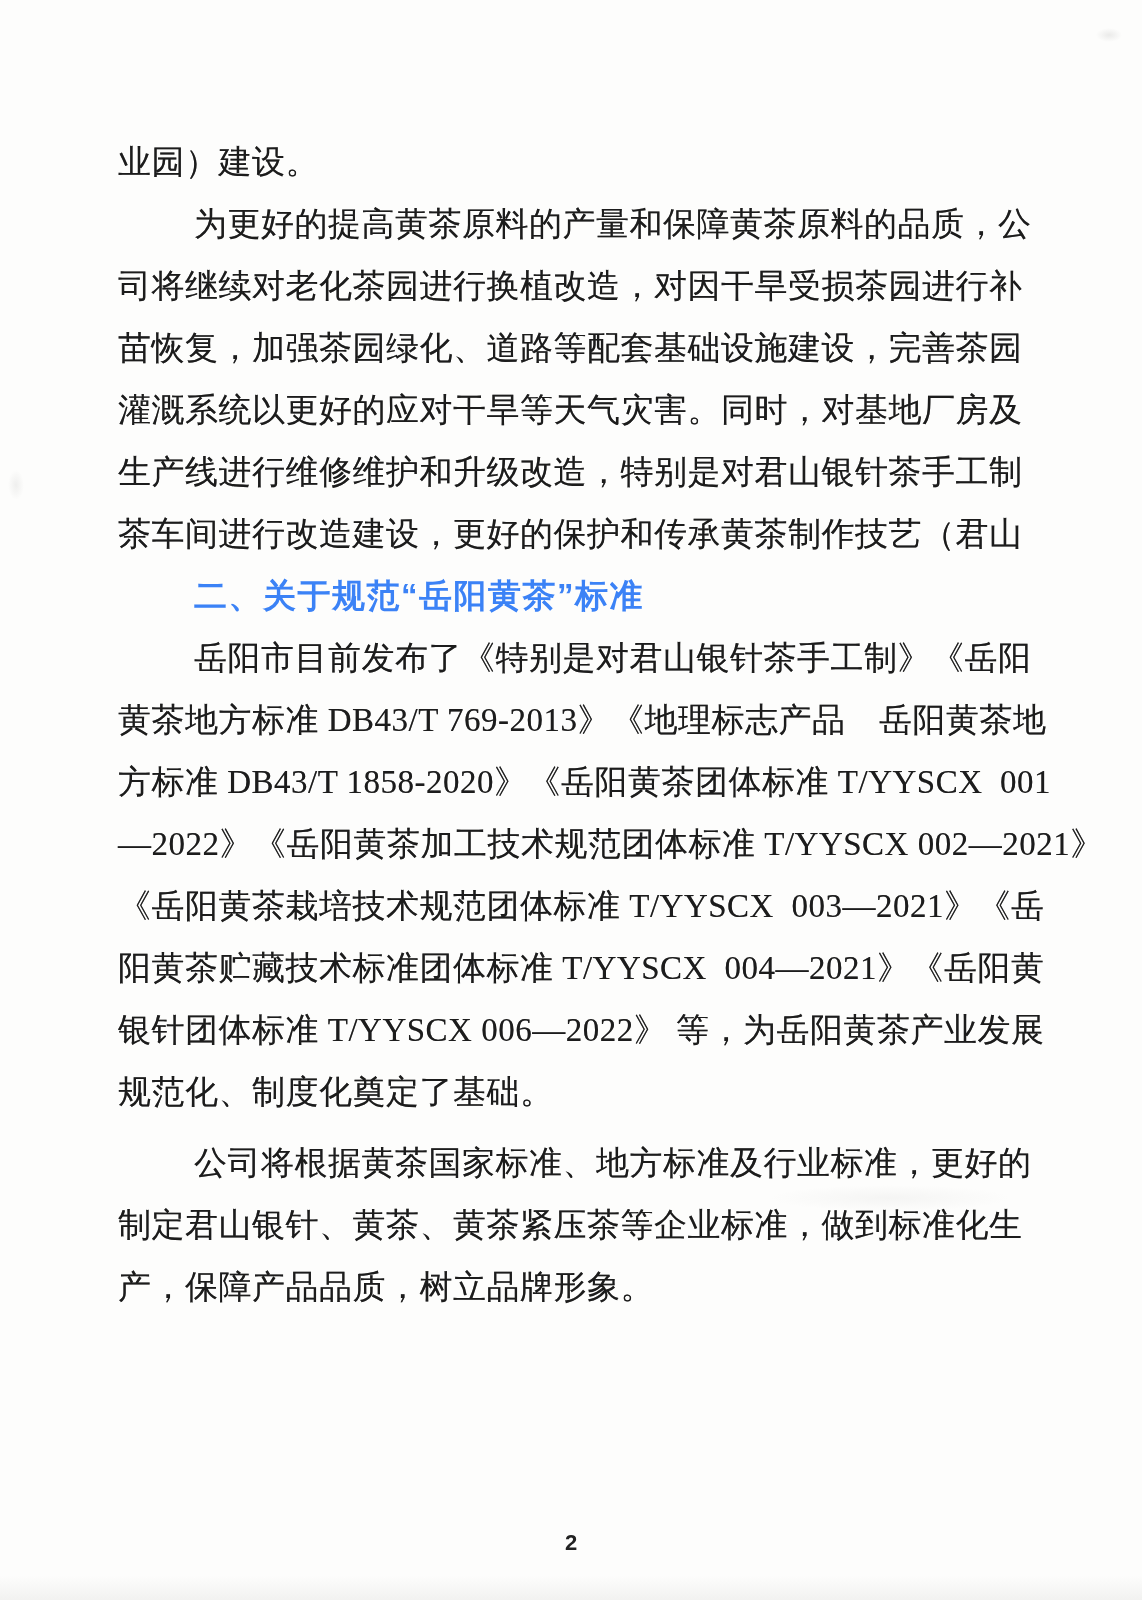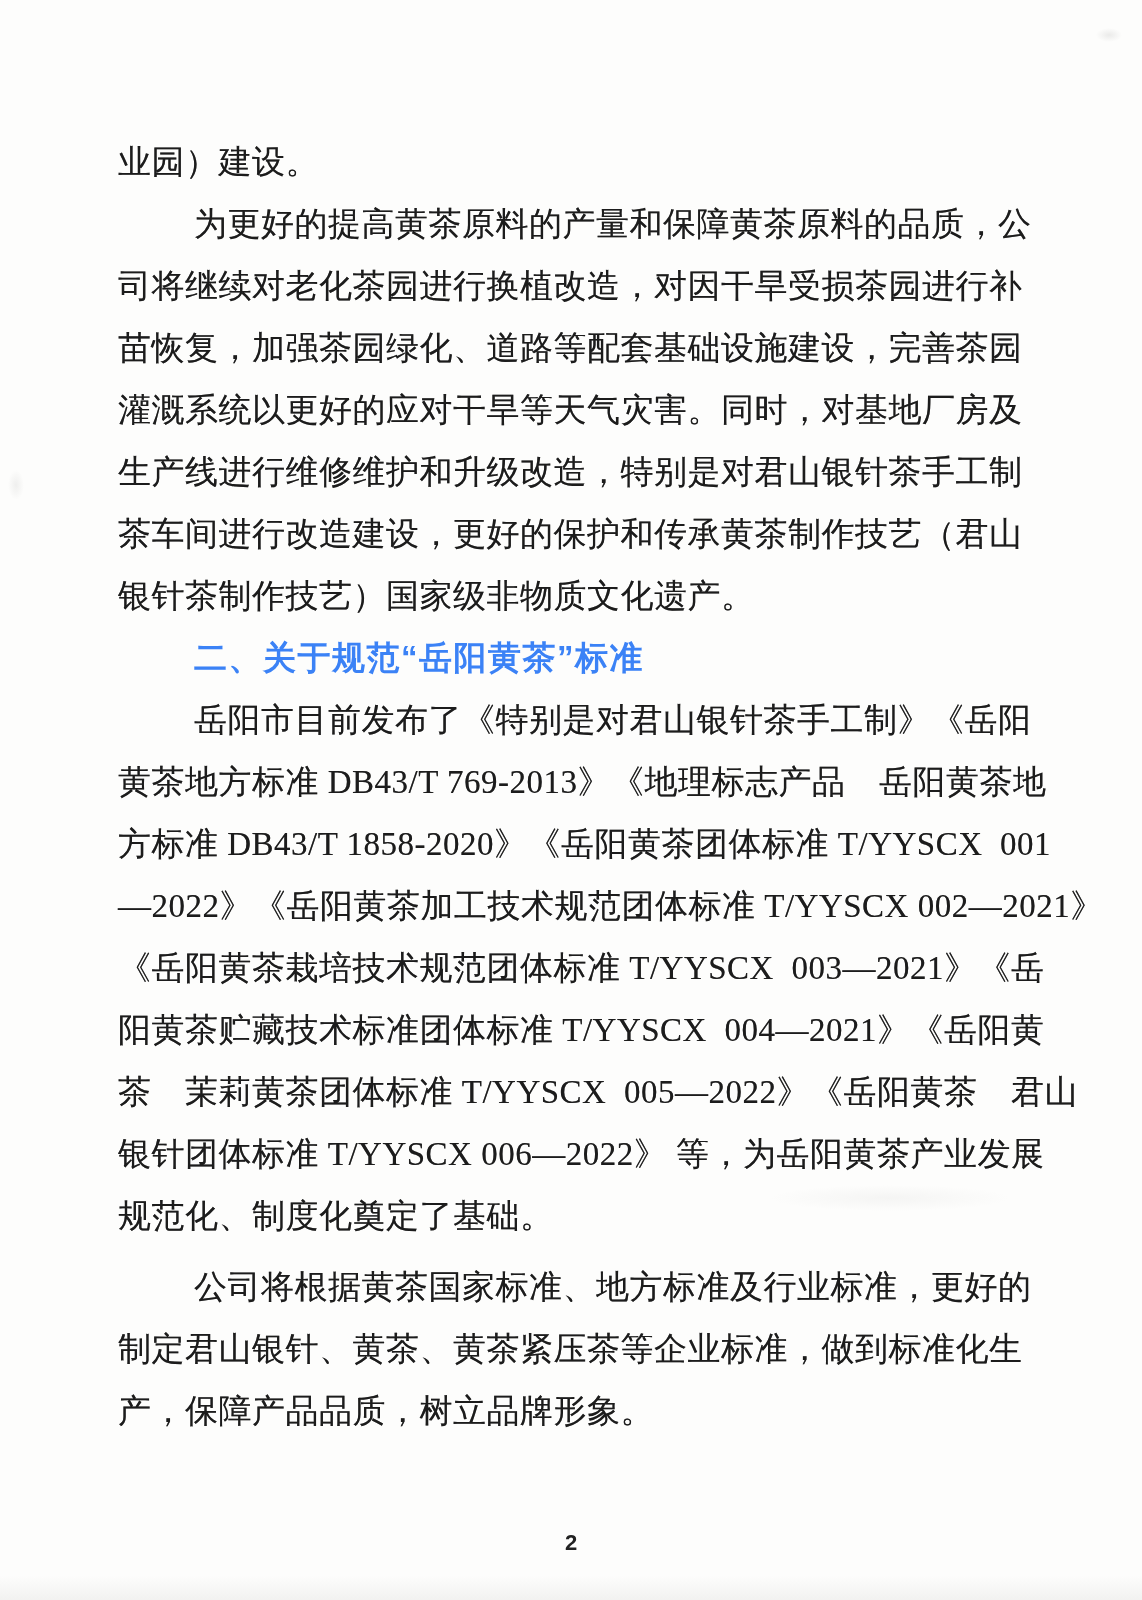--- a/index.html
+++ b/index.html
@@ -80,29 +80,27 @@
 
   <div class="document-body">
 
   <div class="text-line">业园）建设。</div>
       <div class="text-line indent">为更好的提高黄茶原料的产量和保障黄茶原料的品质，公</div>
       <div class="text-line">司将继续对老化茶园进行换植改造，对因干旱受损茶园进行补</div>
       <div class="text-line">苗恢复，加强茶园绿化、道路等配套基础设施建设，完善茶园</div>
       <div class="text-line">灌溉系统以更好的应对干旱等天气灾害。同时，对基地厂房及</div>
       <div class="text-line">生产线进行维修维护和升级改造，特别是对君山银针茶手工制</div>
       <div class="text-line">茶车间进行改造建设，更好的保护和传承黄茶制作技艺（君山</div>
-      <div class="text-line">银针茶制作技艺）国家级非物质文化遗产。</div>
       <div class="text-line indent heading">二、关于规范“岳阳黄茶”标准</div>
       <div class="text-line indent">岳阳市目前发布了《特别是对君山银针茶手工制》《岳阳</div>
       <div class="text-line">黄茶地方标准 DB43/T 769-2013》《地理标志产品　岳阳黄茶地</div>
       <div class="text-line">方标准 DB43/T 1858-2020》《岳阳黄茶团体标准 T/YYSCX  001</div>
       <div class="text-line">—2022》《岳阳黄茶加工技术规范团体标准 T/YYSCX 002—2021》</div>
       <div class="text-line">《岳阳黄茶栽培技术规范团体标准 T/YYSCX  003—2021》《岳</div>
       <div class="text-line">阳黄茶贮藏技术标准团体标准 T/YYSCX  004—2021》《岳阳黄</div>
-      <div class="text-line">茶　茉莉黄茶团体标准 T/YYSCX  005—2022》《岳阳黄茶　君山</div>
       <div class="text-line">银针团体标准 T/YYSCX 006—2022》 等，为岳阳黄茶产业发展</div>
       <div class="text-line">规范化、制度化奠定了基础。</div>
       <div class="text-line indent gap-before">公司将根据黄茶国家标准、地方标准及行业标准，更好的</div>
       <div class="text-line">制定君山银针、黄茶、黄茶紧压茶等企业标准，做到标准化生</div>
       <div class="text-line">产，保障产品品质，树立品牌形象。</div>
     </div>
 
   <div class="page-footer">
     <span class="page-number">2</span>
   </div>

